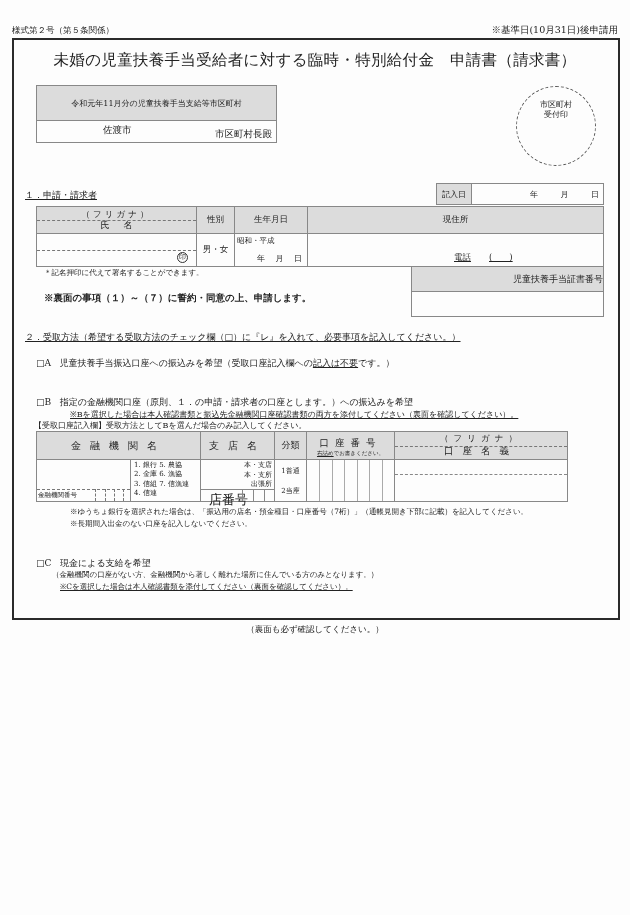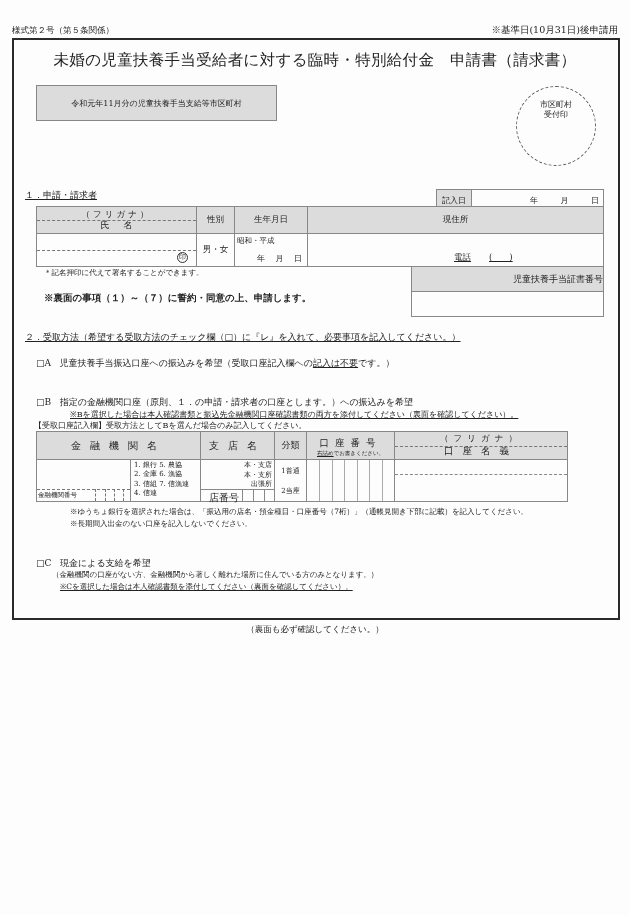--- a/index.html
+++ b/index.html
@@ -20,21 +20,21 @@
   .muni td { height: 35px; font-size: 8px; }
   .muni .val { position: relative; height: 22px; }
   .muni .city { position: absolute; left: 66px; top: 3px; font-size: 9.5px; }
   .muni .suffix { position: absolute; right: 4px; top: 7px; font-size: 9.5px; }
 
   
   .stamp { left: 516px; top: 86px; width: 80px; height: 80px; border: 1px dashed #555; border-radius: 50%; text-align: center; font-size: 8px; padding-top: 13px; line-height: 10px; }
 
   .sec1 { left: 25px; top: 189px; font-size: 9px; text-decoration: underline; }
 
-  .dateBox { left: 436px; top: 183px; width: 168px; margin-top: 6px; }
+  .dateBox { left: 436px; top: 183px; width: 168px; }
   .dateBox td { height: 21px; font-size: 8px; }
   .dateBox .lbl { width: 35px; }
   .dateBox .v { text-align: right; padding-right: 4px; letter-spacing: 0; }
   .dateBox .v span { display: inline-block; margin-left: 20px; }
 
   .appl { left: 36px; top: 206px; width: 568px; }
   .appl td { font-size: 8.5px; }
   .appl .hrow td { height: 27px; }
   .appl .drow td { height: 33px; }
   .namecell { position: relative; }
@@ -70,21 +70,21 @@
   .bank .d td { height: 42px; vertical-align: top; background: #fdfdfd; }
   .bankname { position: relative; }
   .bankname .dash { position: absolute; left: 0; right: 0; top: 29px; border-top: 1px dashed #777; }
   .bankname .code { position: absolute; left: 1px; bottom: 1px; font-size: 6.5px; }
   .bankname .codebox { position: absolute; left: 58px; bottom: 0; height: 12px; width: 36px; border-left: 1px dashed #777; }
   .bankname .codebox i { position: absolute; top: 0; bottom: 0; border-left: 1px dashed #777; }
   .types { text-align: left !important; padding: 1px 0 0 3px !important; font-size: 7px !important; line-height: 9.3px; margin-left: 40px; }
   .branch { position: relative; }
   .branch .k { position: absolute; right: 2px; top: 1px; font-size: 7px; line-height: 9.5px; text-align: right; }
   .branch .no { position: absolute; left: 0; right: 0; bottom: 0; height: 12px; border-top: 1px solid #888; }
-  .branch .no span { position: absolute; left: 8px; top: 1px; font-size: 10px; }
+  .branch .no span { position: absolute; left: 8px; top: 1px; font-size: 13px; }
   .branch .no i { position: absolute; top: 0; bottom: 0; border-left: 1px solid #888; }
   .kind { font-size: 7px !important; line-height: 20px; vertical-align: middle !important; }
   .acctno { position: relative; }
   .acctno i { position: absolute; top: 0; bottom: 0; border-left: 1px solid #aaa; }
   .acctno-h .t { font-size: 9.5px; letter-spacing: 6px; display: block; margin-top: 2px; }
   .acctno-h .s { font-size: 5.5px; display: block; }
   .holder-h { position: relative; }
   .holder-h .top { position: absolute; left: 0; right: 0; top: 1px; font-size: 8.5px; letter-spacing: 5px; }
   .holder-h .dash { position: absolute; left: 0; right: 0; top: 50%; border-top: 1px dashed #777; }
   .holder-h .bot { position: absolute; left: 0; right: 0; bottom: 1px; font-size: 9.5px; letter-spacing: 9px; }
@@ -105,20 +105,26 @@
 <div class="abs hdr-right">※基準日(10月31日)後申請用</div>
 
 <div class="abs frame"></div>
 <div class="abs title">未婚の児童扶養手当受給者に対する臨時・特別給付金　申請書（請求書）</div>
 
 <table class="abs muni">
   <tbody>
       <tr>
         <td class="gray">令和元年11月分の児童扶養手当支給等市区町村</td>
       </tr>
+  <tr>
+        <td class="val">
+    <span class="city">佐渡市</span>
+    <span class="suffix">市区町村長殿</span>
+  </td>
+      </tr>
 </tbody>
   </table>
 
 <div class="abs stamp">
   <div>市区町村</div>
   <div>受付印</div>
 </div>
 
 <div class="abs sec1">１．申請・請求者</div>
 

